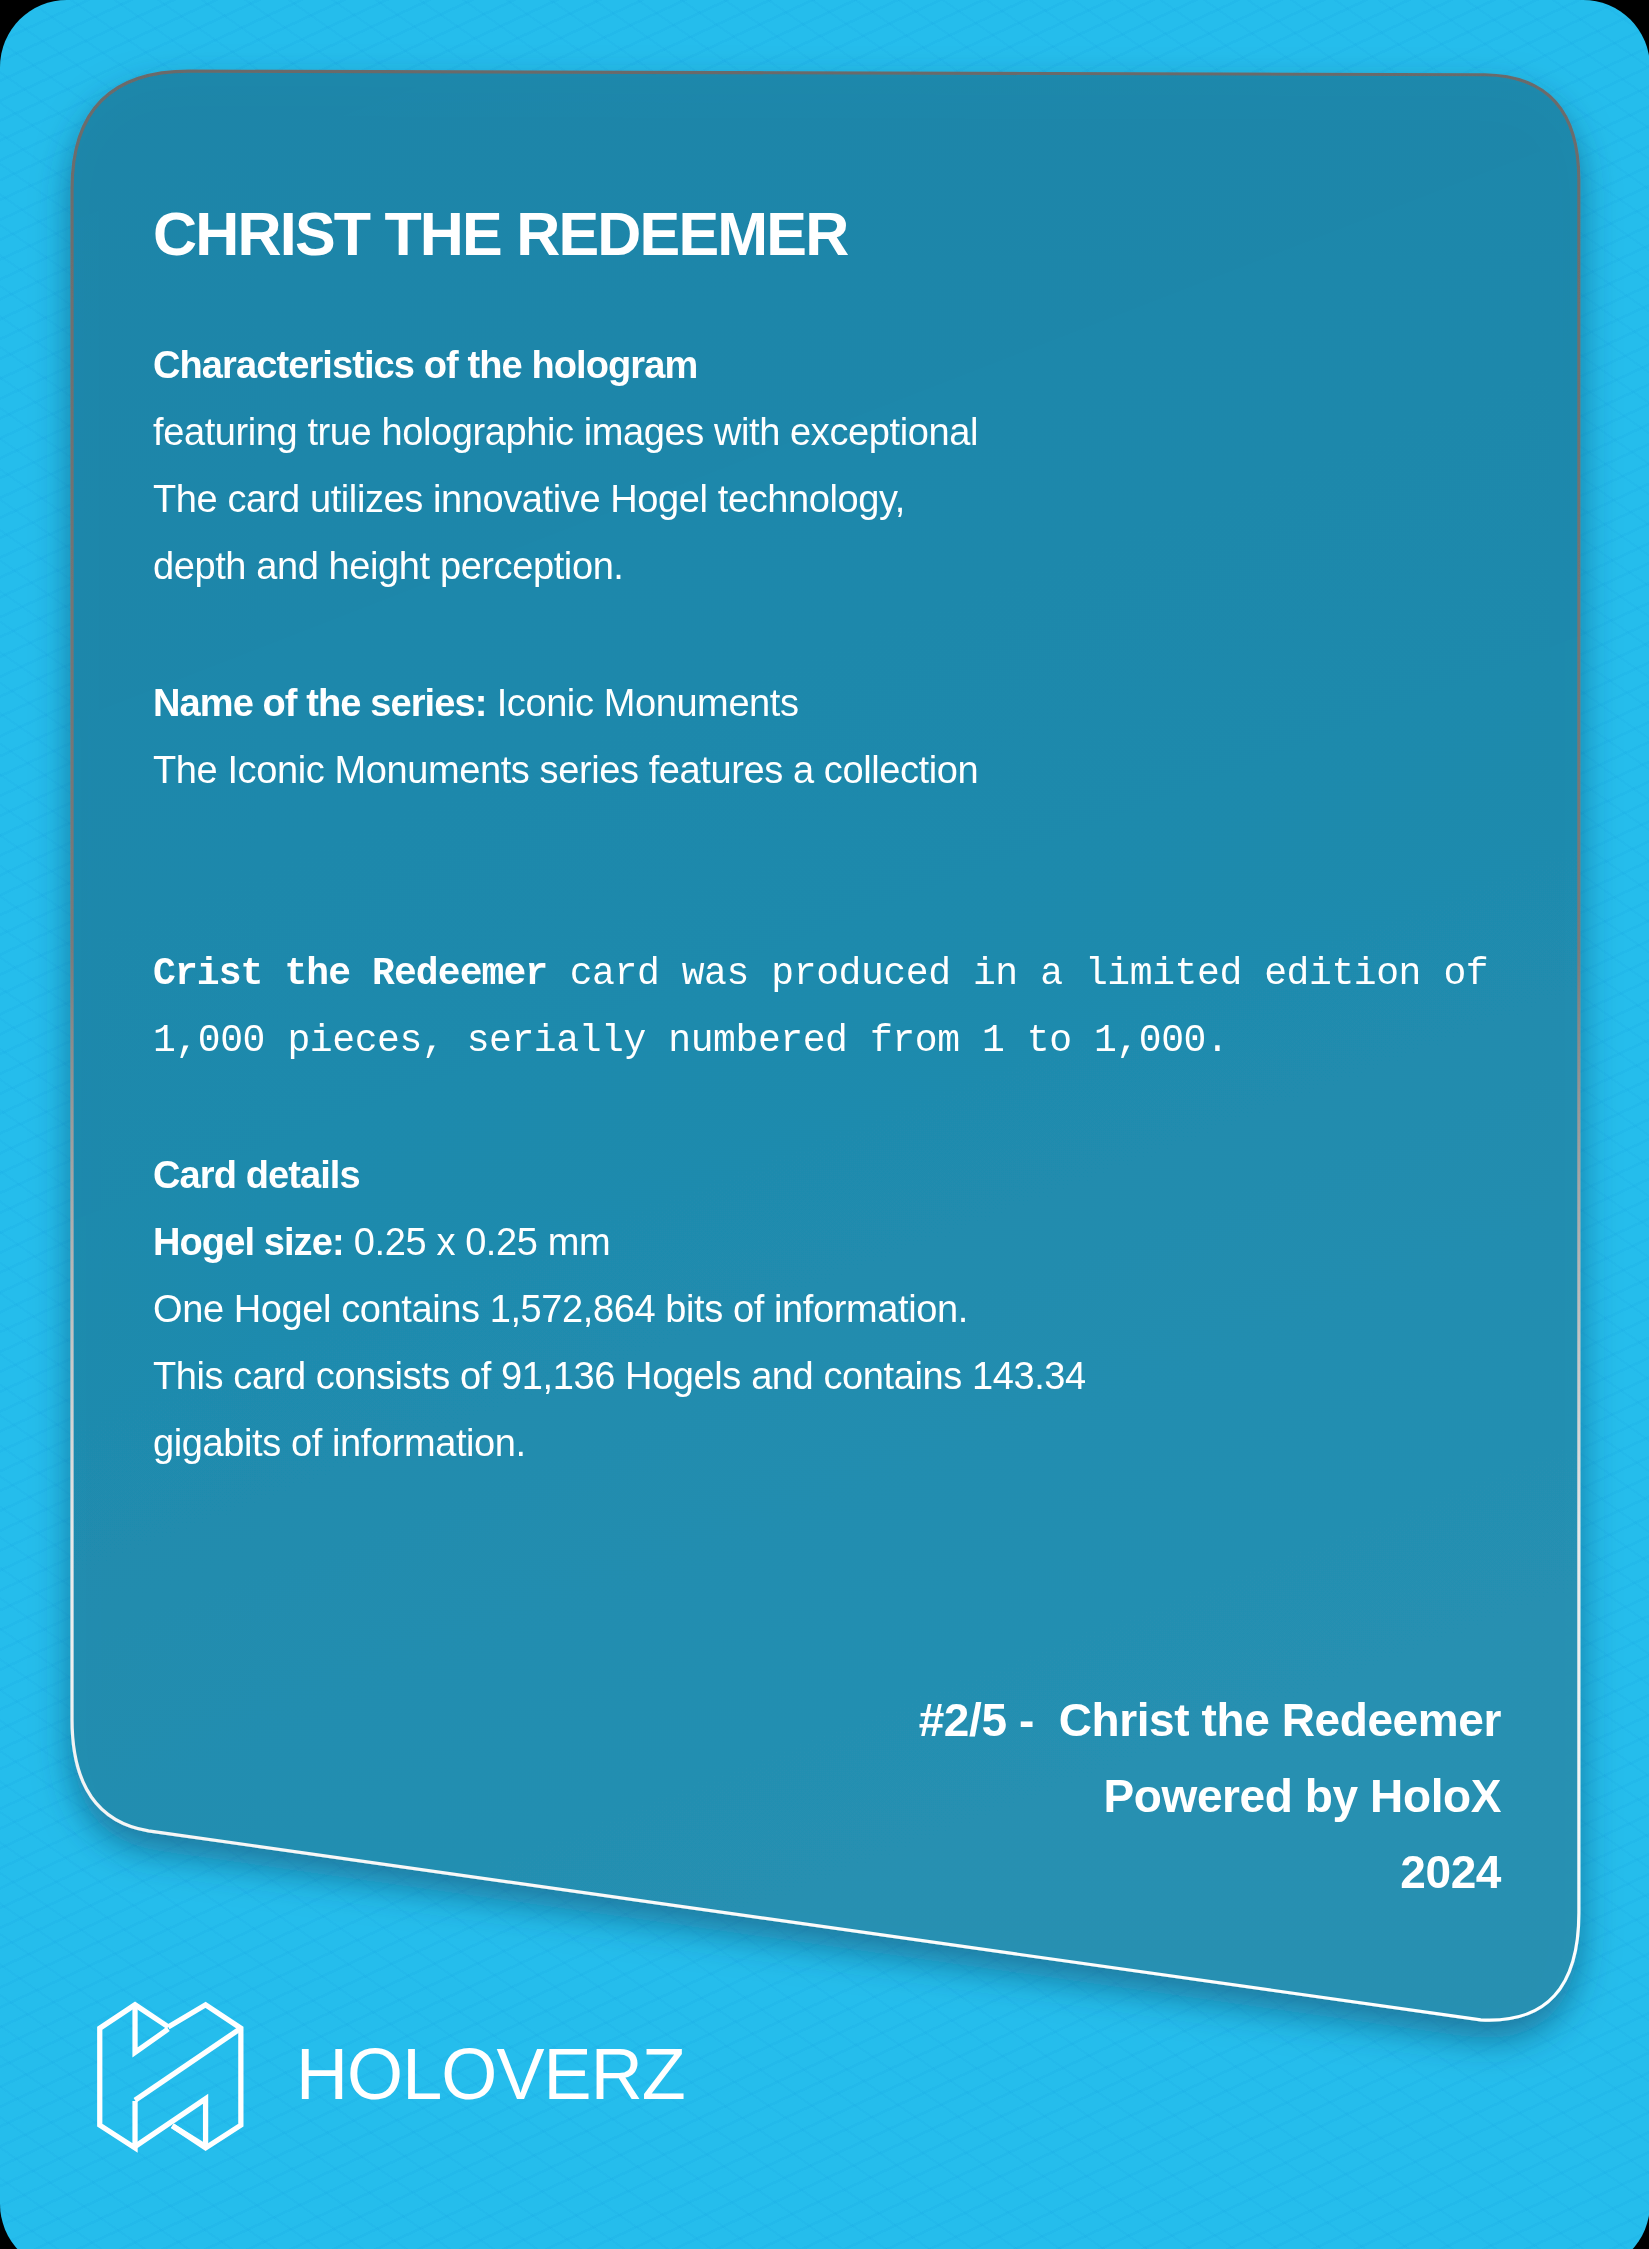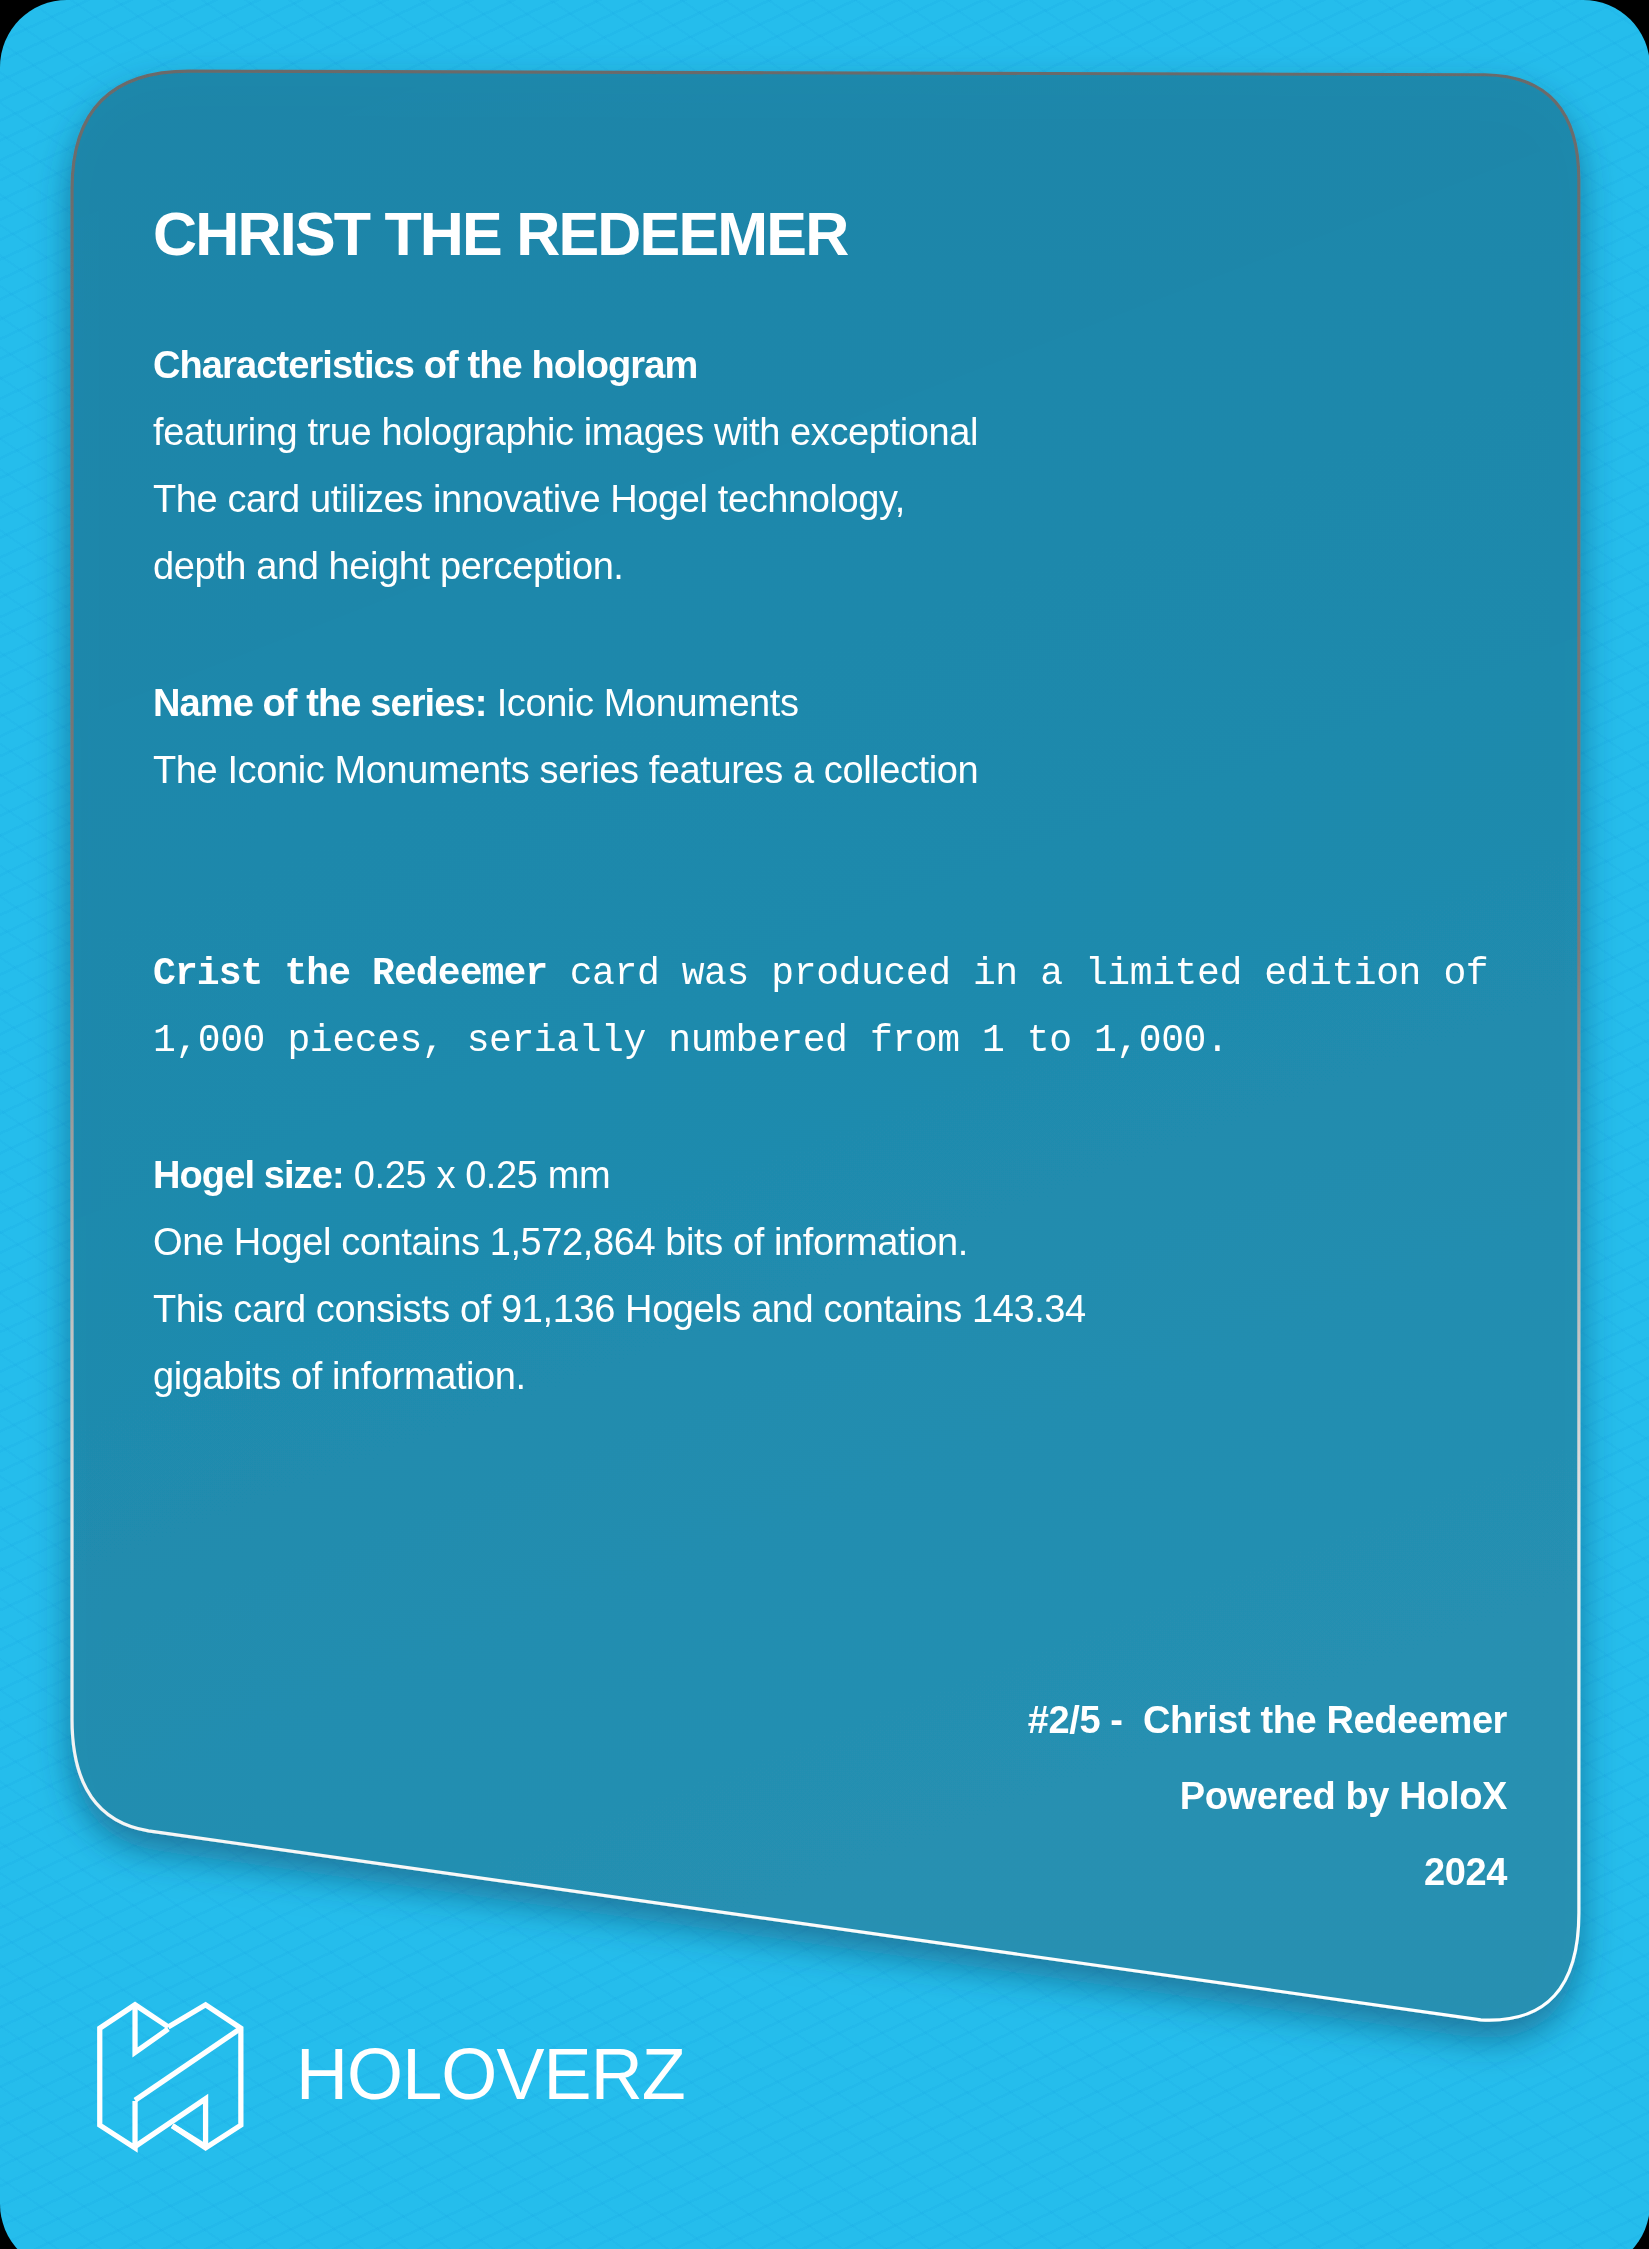--- a/index.html
+++ b/index.html
@@ -15,21 +15,21 @@
   .panel-svg { position:absolute; left:0; top:0; width:1650px; height:2271px; }
   .content { position:absolute; left:0; top:0; width:1650px; height:2271px; color:#fff; }
   .title {
     position:absolute; left:137px; top:176px; margin:16px;
     font-size:61px; font-weight:700; letter-spacing:-1.8px; line-height:85px; white-space:nowrap;
     font-family:"Liberation Sans", sans-serif;
   }
   .block { position:absolute; left:153px; font-size:38px; line-height:67px; white-space:nowrap; }
   .line { display:block; height:67px; font-weight:400; letter-spacing:-0.4px; }
   .b { font-weight:700; letter-spacing:-0.9px; }
-  .footer { position:absolute; right:143px; top:1682px; text-align:right; font-size:38px; font-weight:700; line-height:76px; }
+  .footer { position:absolute; right:149px; top:1682px; text-align:right; font-size:46px; font-weight:700; line-height:76px; }
   .footer span { display:block; height:76px; letter-spacing:-0.4px; }
   .brand { position:absolute; left:90px; top:1993px; width:162px; height:166px; }
   .brand-name { position:absolute; left:296px; top:2038px; font-size:72px; font-weight:400; letter-spacing:-0.9px; color:#fff; line-height:72px; }
 </style>
 </head>
 <body>
 
 <div class="card">
 
   <svg class="panel-svg" viewBox="0 0 3666 5046">
@@ -74,20 +74,21 @@
       <span class="line"><span class="b">Name of the series:</span><span> Iconic Monuments</span></span>
       <span class="line">The Iconic Monuments series features a collection</span>
     </div>
 
     <div class="block" style="top:940px;font-family:Liberation Mono, monospace;">
       <span class="line"><span class="b">Crist the Redeemer</span><span> card was produced in a limited edition of</span></span>
       <span class="line">1,000 pieces, serially numbered from 1 to 1,000.</span>
     </div>
 
     <div class="block" style="top:1142px;">
+      <span class="line b">Card details</span>
       <span class="line"><span class="b">Hogel size:</span><span> 0.25 x 0.25 mm</span></span>
       <span class="line">One Hogel contains 1,572,864 bits of information.</span>
       <span class="line">This card consists of 91,136 Hogels and contains 143.34</span>
       <span class="line">gigabits of information.</span>
     </div>
 
     <div class="footer">
       <span style="white-space:pre;">#2/5 -  Christ the Redeemer</span>
       <span>Powered by HoloX</span>
       <span>2024</span>

